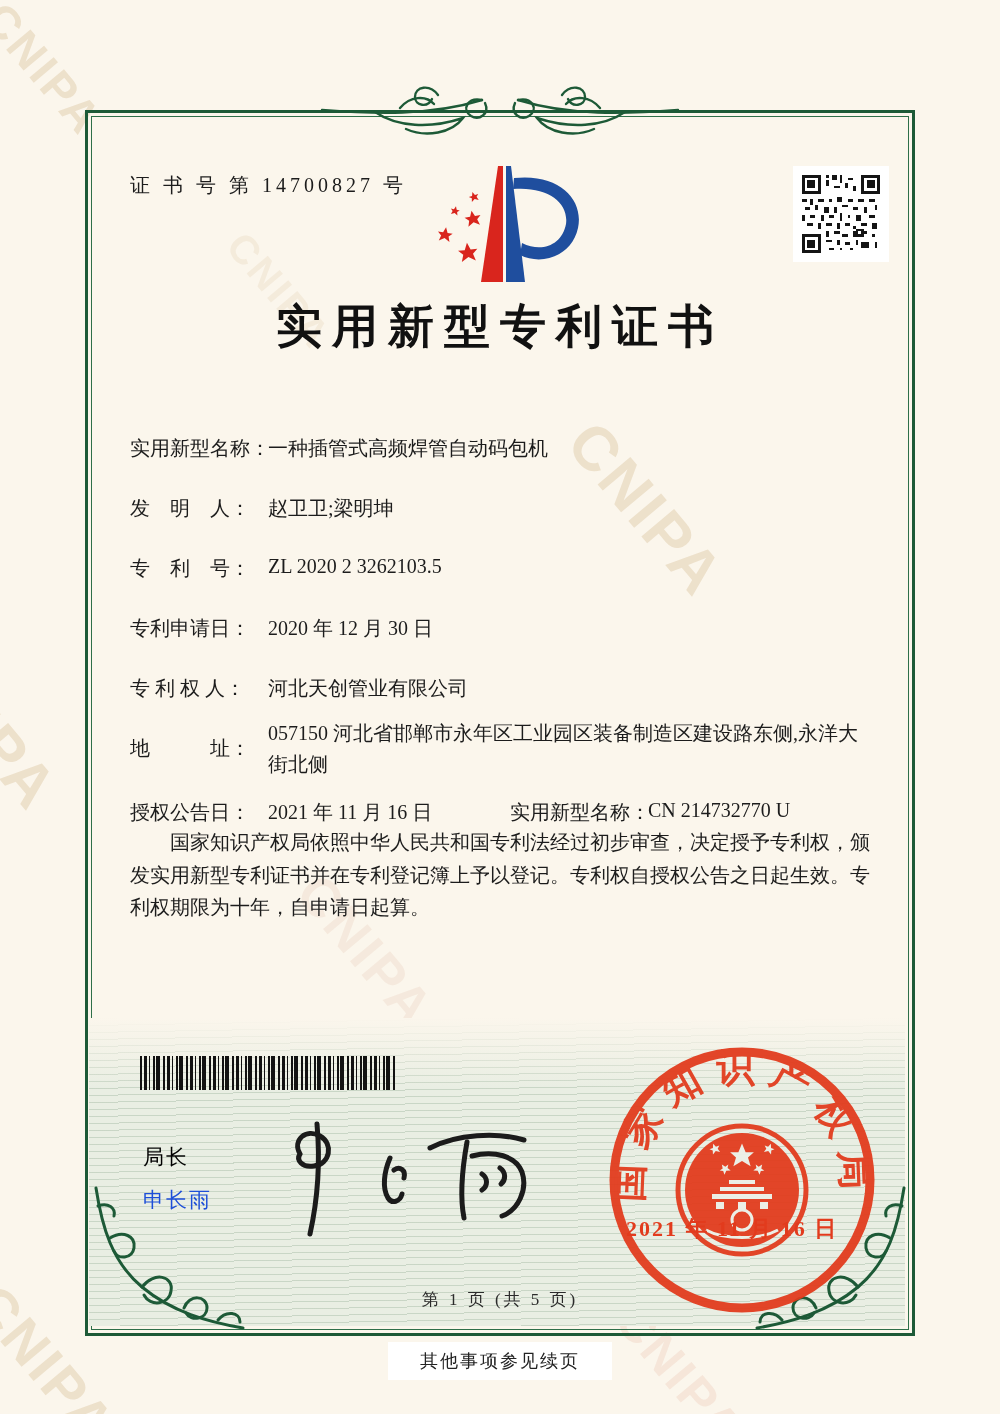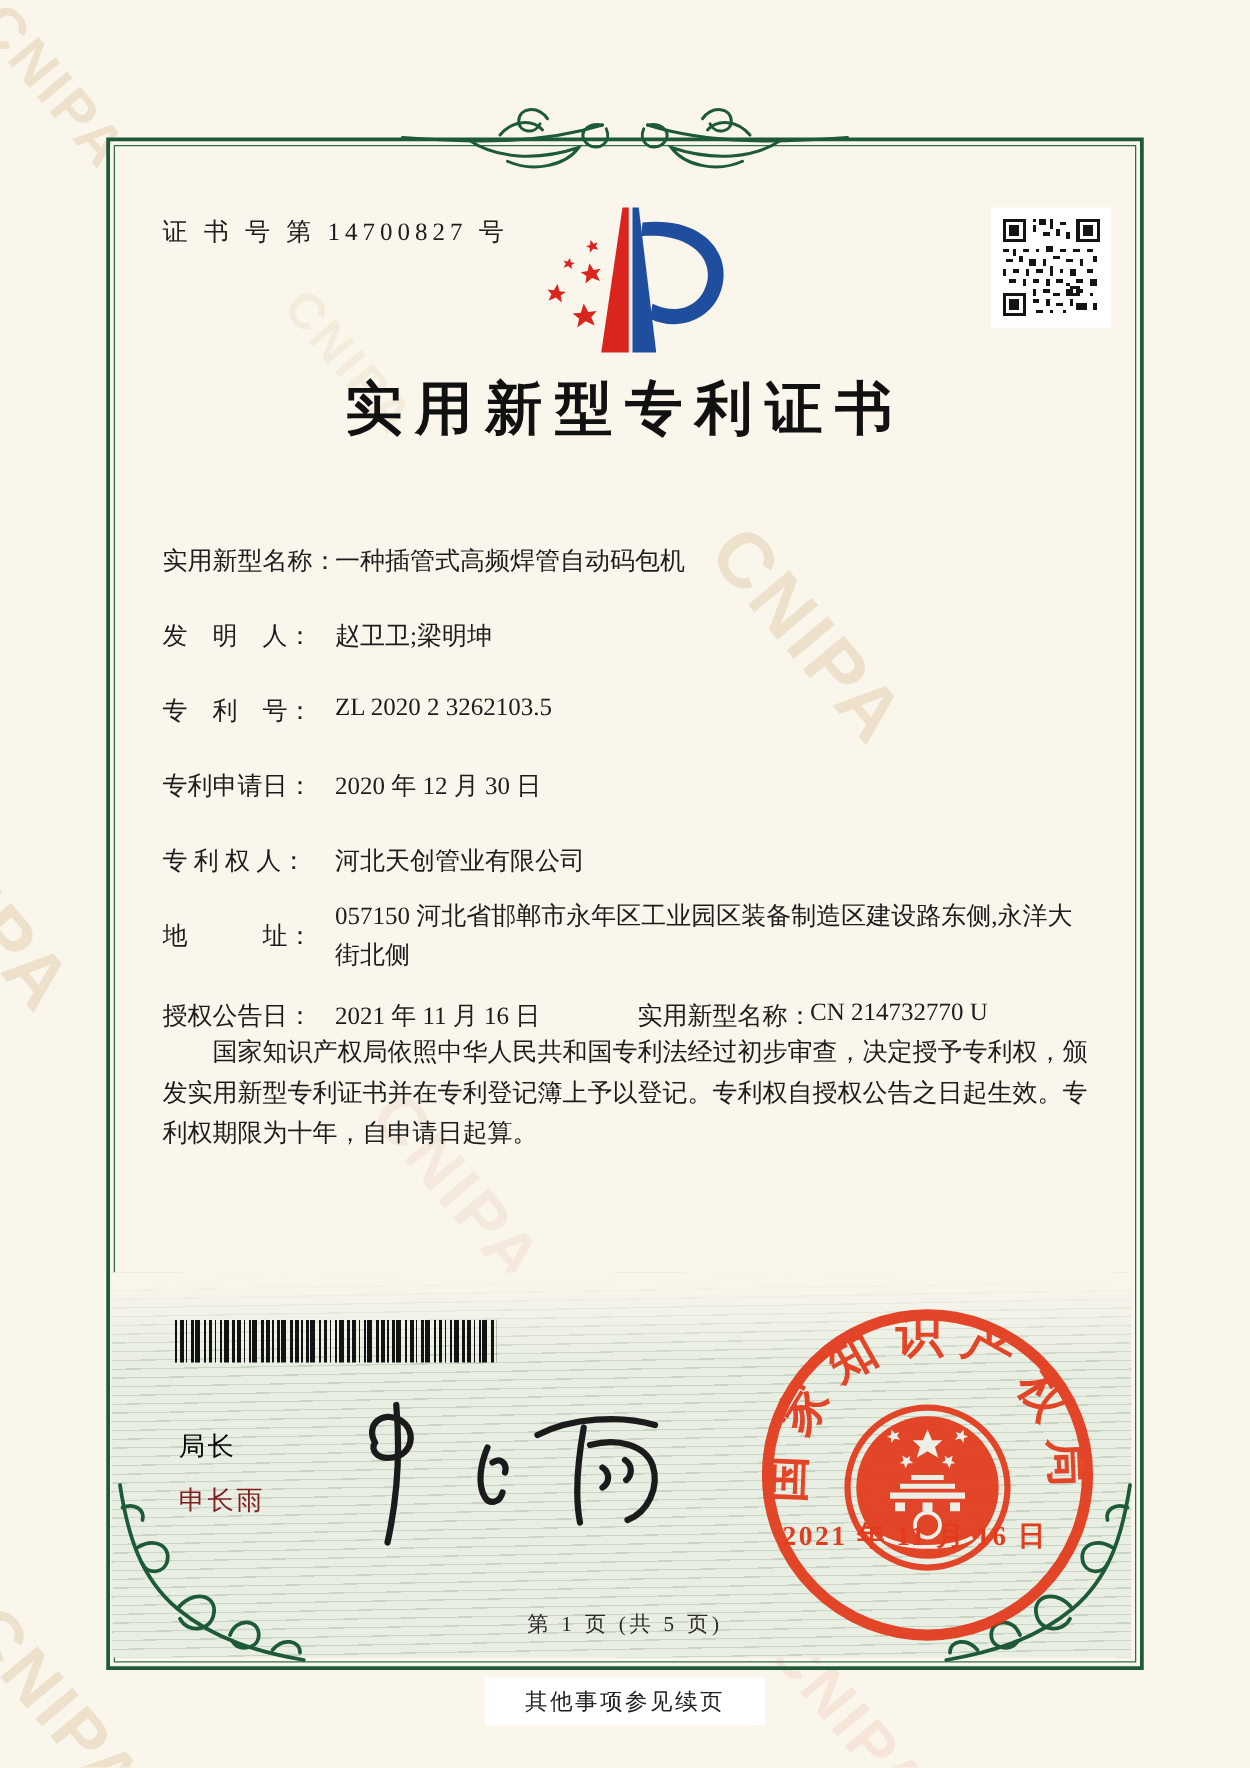--- a/index.html
+++ b/index.html
@@ -54,21 +54,21 @@
     left:140px;top:1056px;width:257px;height:34px;
     background:repeating-linear-gradient(90deg,
       #121212 0 2px, rgba(0,0,0,0) 2px 4px,
       #121212 4px 7px, rgba(0,0,0,0) 7px 9px,
       #121212 9px 10px, rgba(0,0,0,0) 10px 13px,
       #121212 13px 15px, rgba(0,0,0,0) 15px 16px,
       #121212 16px 20px, rgba(0,0,0,0) 20px 23px);
   }
   
   .sig-title{left:143px;top:1143px;font-size:21px;letter-spacing:2px;color:#000000;}
-  .sig-name{left:143px;top:1186px;font-size:21px;letter-spacing:2px;color:#7f1d1d;}
+  .sig-name{left:143px;top:1186px;font-size:21px;letter-spacing:2px;color:#1d4ed8;}
   
   .seal{left:602px;top:1040px;width:280px;height:280px;opacity:.94;}
   .seal-date{
     left:626px;top:1214px;width:250px;font-size:22px;color:#e23b1d;
     letter-spacing:2px;font-weight:bold;white-space:nowrap;
   }
   
   .page-footer{left:0;top:1288px;width:100%;text-align:center;font-size:17px;letter-spacing:3px;color:#2b2b2b;}
   .note-box{
     left:388px;top:1342px;width:224px;height:38px;background:#ffffff;

